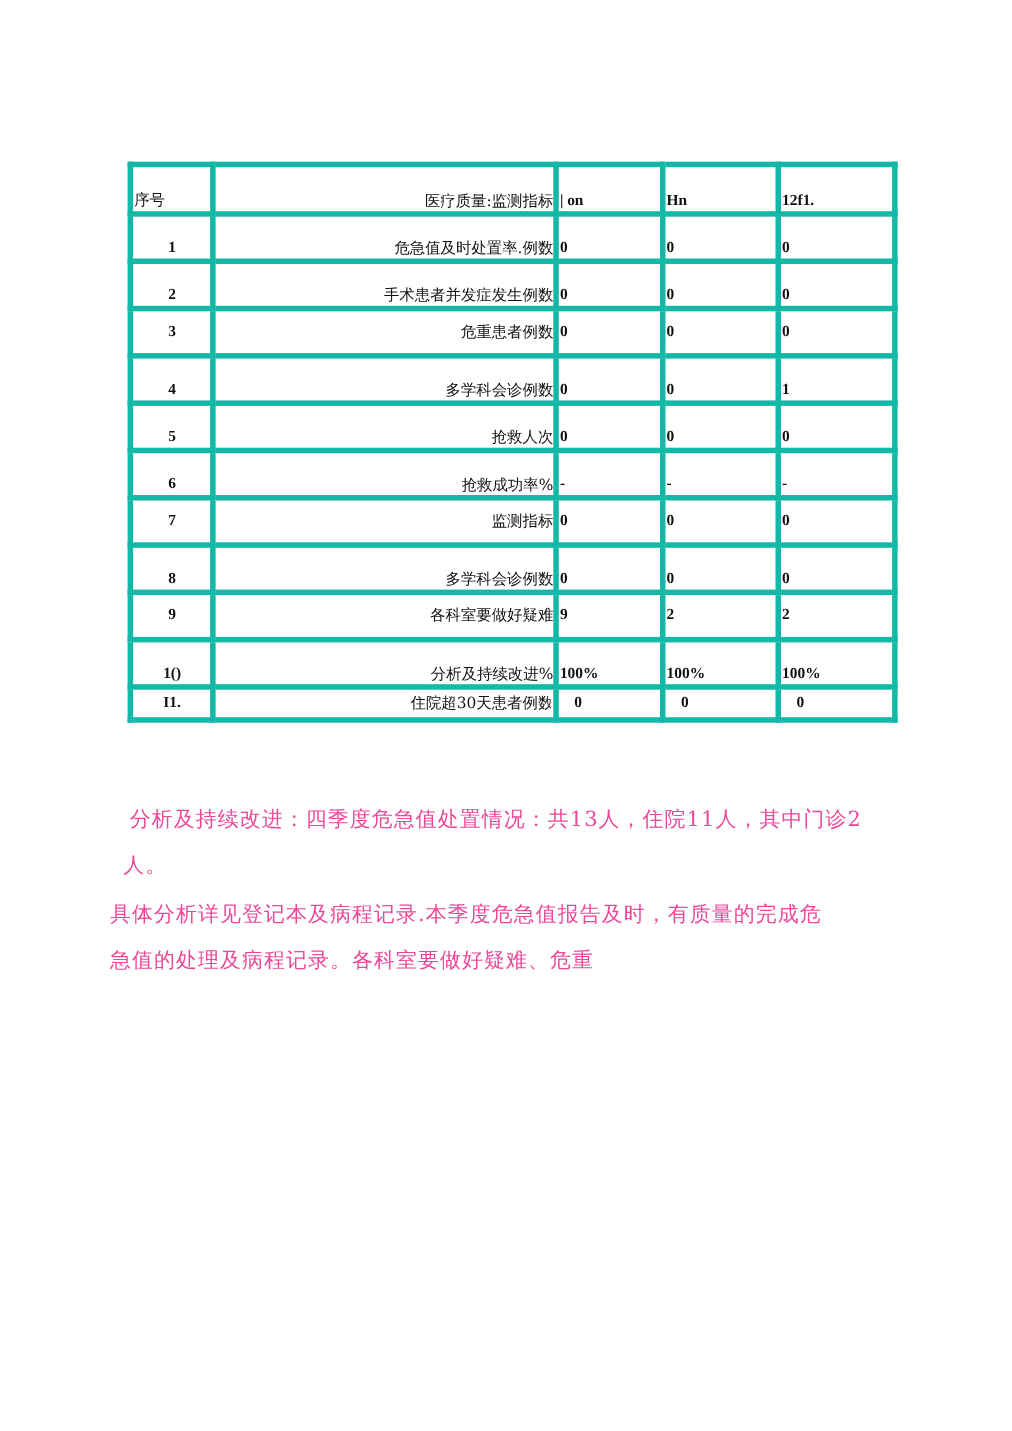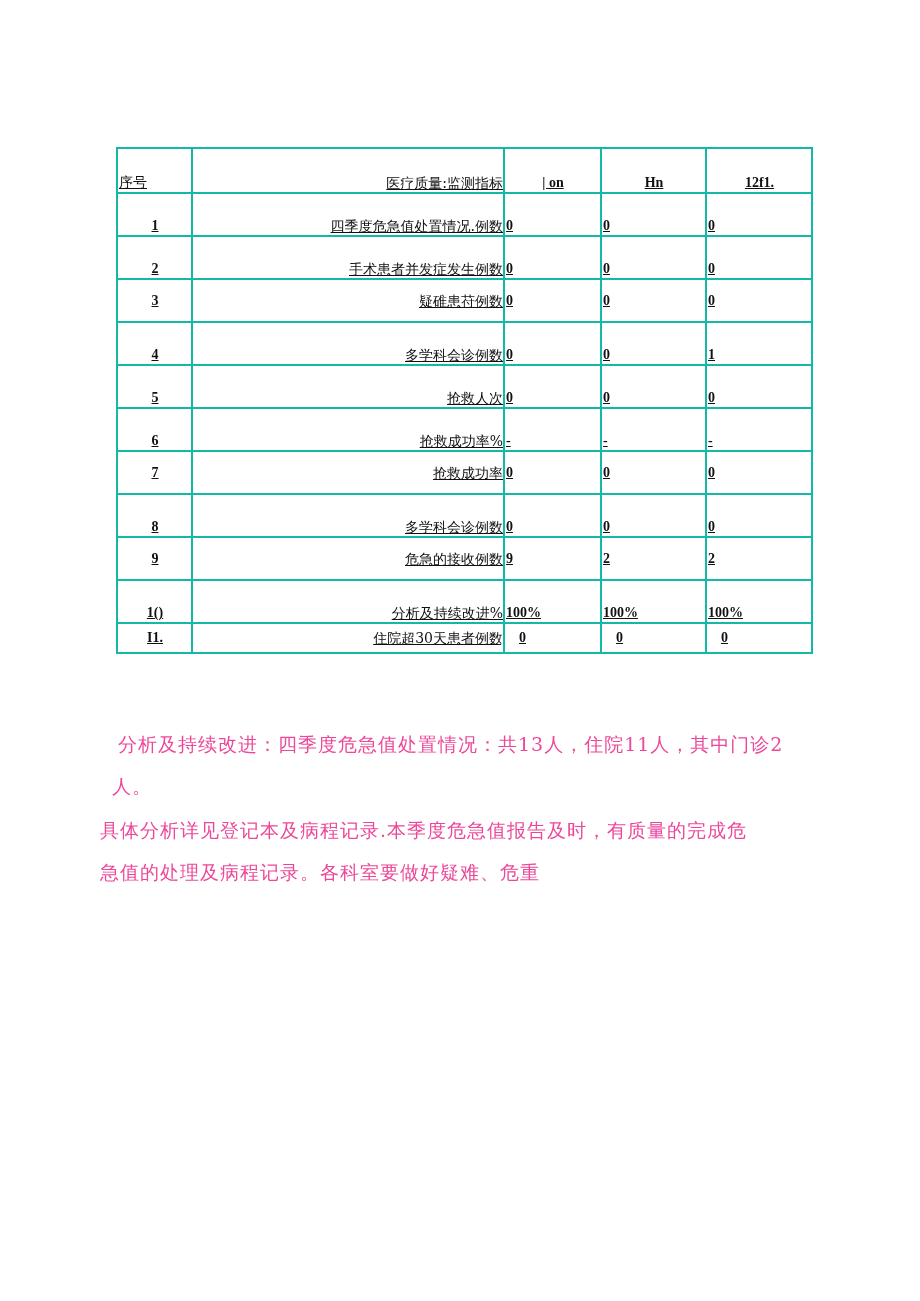--- a/index.html
+++ b/index.html
@@ -4,41 +4,40 @@
 <style>
   html, body { margin: 0; padding: 0; background: #ffffff; }
   body { width: 920px; height: 1301px; position: relative; overflow: hidden; color: #111; }
   .page { position: absolute; left: 0; top: 0; width: 920px; height: 1301px; }
   table.metrics {
     position: absolute; left: 116px; top: 147px;
     border-collapse: collapse; table-layout: fixed;
     font-family: "DejaVu Serif", "Liberation Serif", serif;
   }
   table.metrics td {
-    border: 2px solid #14b8a6;
+    border: 5px solid #14b8a6;
     padding: 0 0 0 1px;
     vertical-align: bottom;
     font-size: 14px;
     line-height: 18px;
     height: 43px;
     box-sizing: border-box;
     overflow: hidden;
     white-space: nowrap;
-    text-decoration: underline;
   }
   td.c-no { width: 75px; text-align: center; font-weight: bold; font-family: "Liberation Serif", serif; }
   td.c-name { width: 312px; font-size: 14px; text-align: right; }
   td.c-v { font-weight: bold; font-family: "Liberation Serif", serif; }
   td.c-v1 { width: 97px; }
   td.c-v2 { width: 105px; margin-left: 12px; }
   td.c-v3 { width: 106px; }
   tr.header td { height: 45px; font-weight: normal; }
   tr.header td.c-no { text-align: left; font-weight: normal; }
   tr.header td.c-name { padding-left: 40px; }
-  tr.header td.c-v { font-weight: bold; text-align: center; }
+  tr.header td.c-v { font-weight: bold; }
   tr.mid td { vertical-align: middle; }
   tr.last td { vertical-align: middle; height: 30px; border-radius: 13px; }
   tr.last td.c-v { padding-left: 14px; }
   .para {
     position: absolute;
     font-family: "DejaVu Serif", "Liberation Serif", serif;
     font-size: 19px; color: #ec4899; white-space: nowrap; letter-spacing: 1px;
   }
   .p1 { left: 118px; top: 732px; }
   .p1b { left: 112px; top: 774px; }
@@ -53,35 +52,35 @@
     <tbody>
         <tr class="header">
       <td class="c-no">序号</td>
       <td class="c-name">医疗质量:监测指标</td>
       <td class="c-v c-v1">| on</td>
       <td class="c-v c-v2">Hn</td>
       <td class="c-v c-v3">12f1.</td>
     </tr>
     <tr>
       <td class="c-no">1</td>
-      <td class="c-name">四季度危急值处置情况.例数</td>
+      <td class="c-name">危急值及时处置率.例数</td>
       <td class="c-v">0</td>
       <td class="c-v">0</td>
       <td class="c-v">0</td>
     </tr>
     <tr>
       <td class="c-no">2</td>
       <td class="c-name">手术患者并发症发生例数</td>
       <td class="c-v">0</td>
       <td class="c-v">0</td>
       <td class="c-v">0</td>
     </tr>
     <tr class="mid">
       <td class="c-no">3</td>
-      <td class="c-name">疑碓患苻例数</td>
+      <td class="c-name">危重患者例数</td>
       <td class="c-v">0</td>
       <td class="c-v">0</td>
       <td class="c-v">0</td>
     </tr>
     <tr>
       <td class="c-no">4</td>
       <td class="c-name">多学科会诊例数</td>
       <td class="c-v">0</td>
       <td class="c-v">0</td>
       <td class="c-v">1</td>
@@ -95,35 +94,35 @@
     </tr>
     <tr>
       <td class="c-no">6</td>
       <td class="c-name">抢救成功率%</td>
       <td class="c-v">-</td>
       <td class="c-v">-</td>
       <td class="c-v">-</td>
     </tr>
     <tr class="mid">
       <td class="c-no">7</td>
-      <td class="c-name">抢救成功率</td>
+      <td class="c-name">监测指标</td>
       <td class="c-v">0</td>
       <td class="c-v">0</td>
       <td class="c-v">0</td>
     </tr>
     <tr>
       <td class="c-no">8</td>
       <td class="c-name">多学科会诊例数</td>
       <td class="c-v">0</td>
       <td class="c-v">0</td>
       <td class="c-v">0</td>
     </tr>
     <tr class="mid">
       <td class="c-no">9</td>
-      <td class="c-name">危急的接收例数</td>
+      <td class="c-name">各科室要做好疑难</td>
       <td class="c-v">9</td>
       <td class="c-v">2</td>
       <td class="c-v">2</td>
     </tr>
     <tr>
       <td class="c-no">1()</td>
       <td class="c-name">分析及持续改进%</td>
       <td class="c-v">100%</td>
       <td class="c-v">100%</td>
       <td class="c-v">100%</td>

